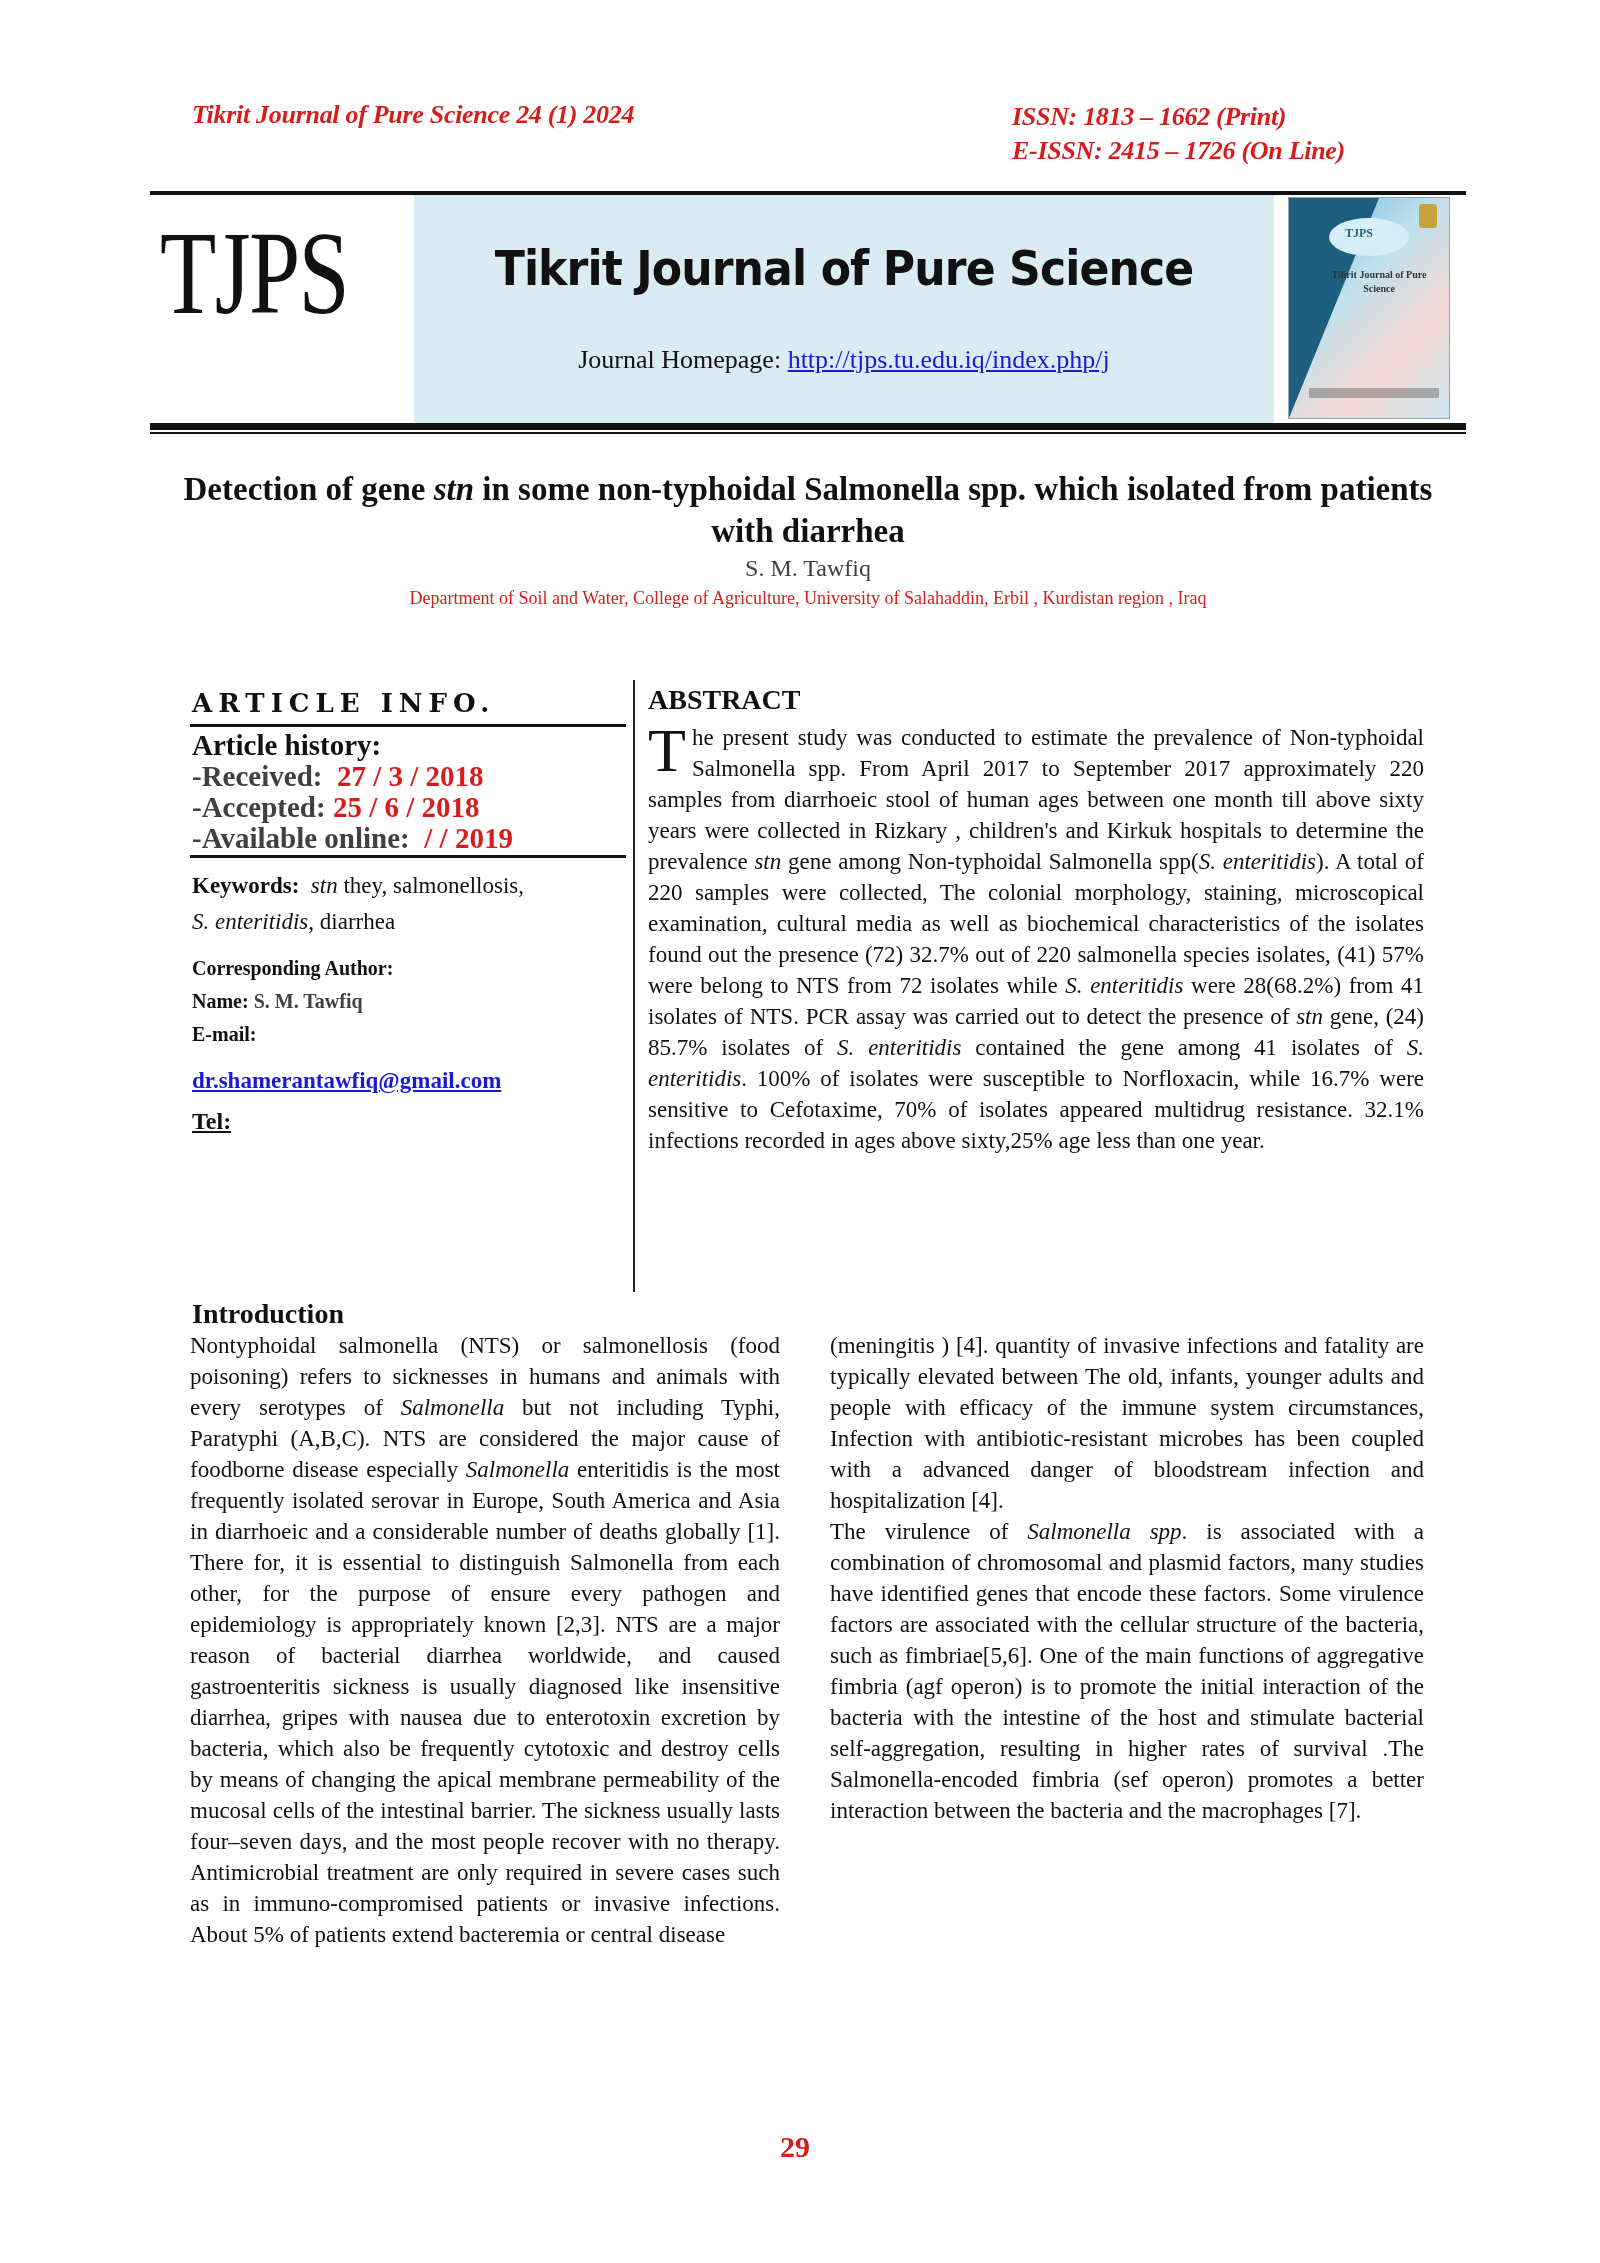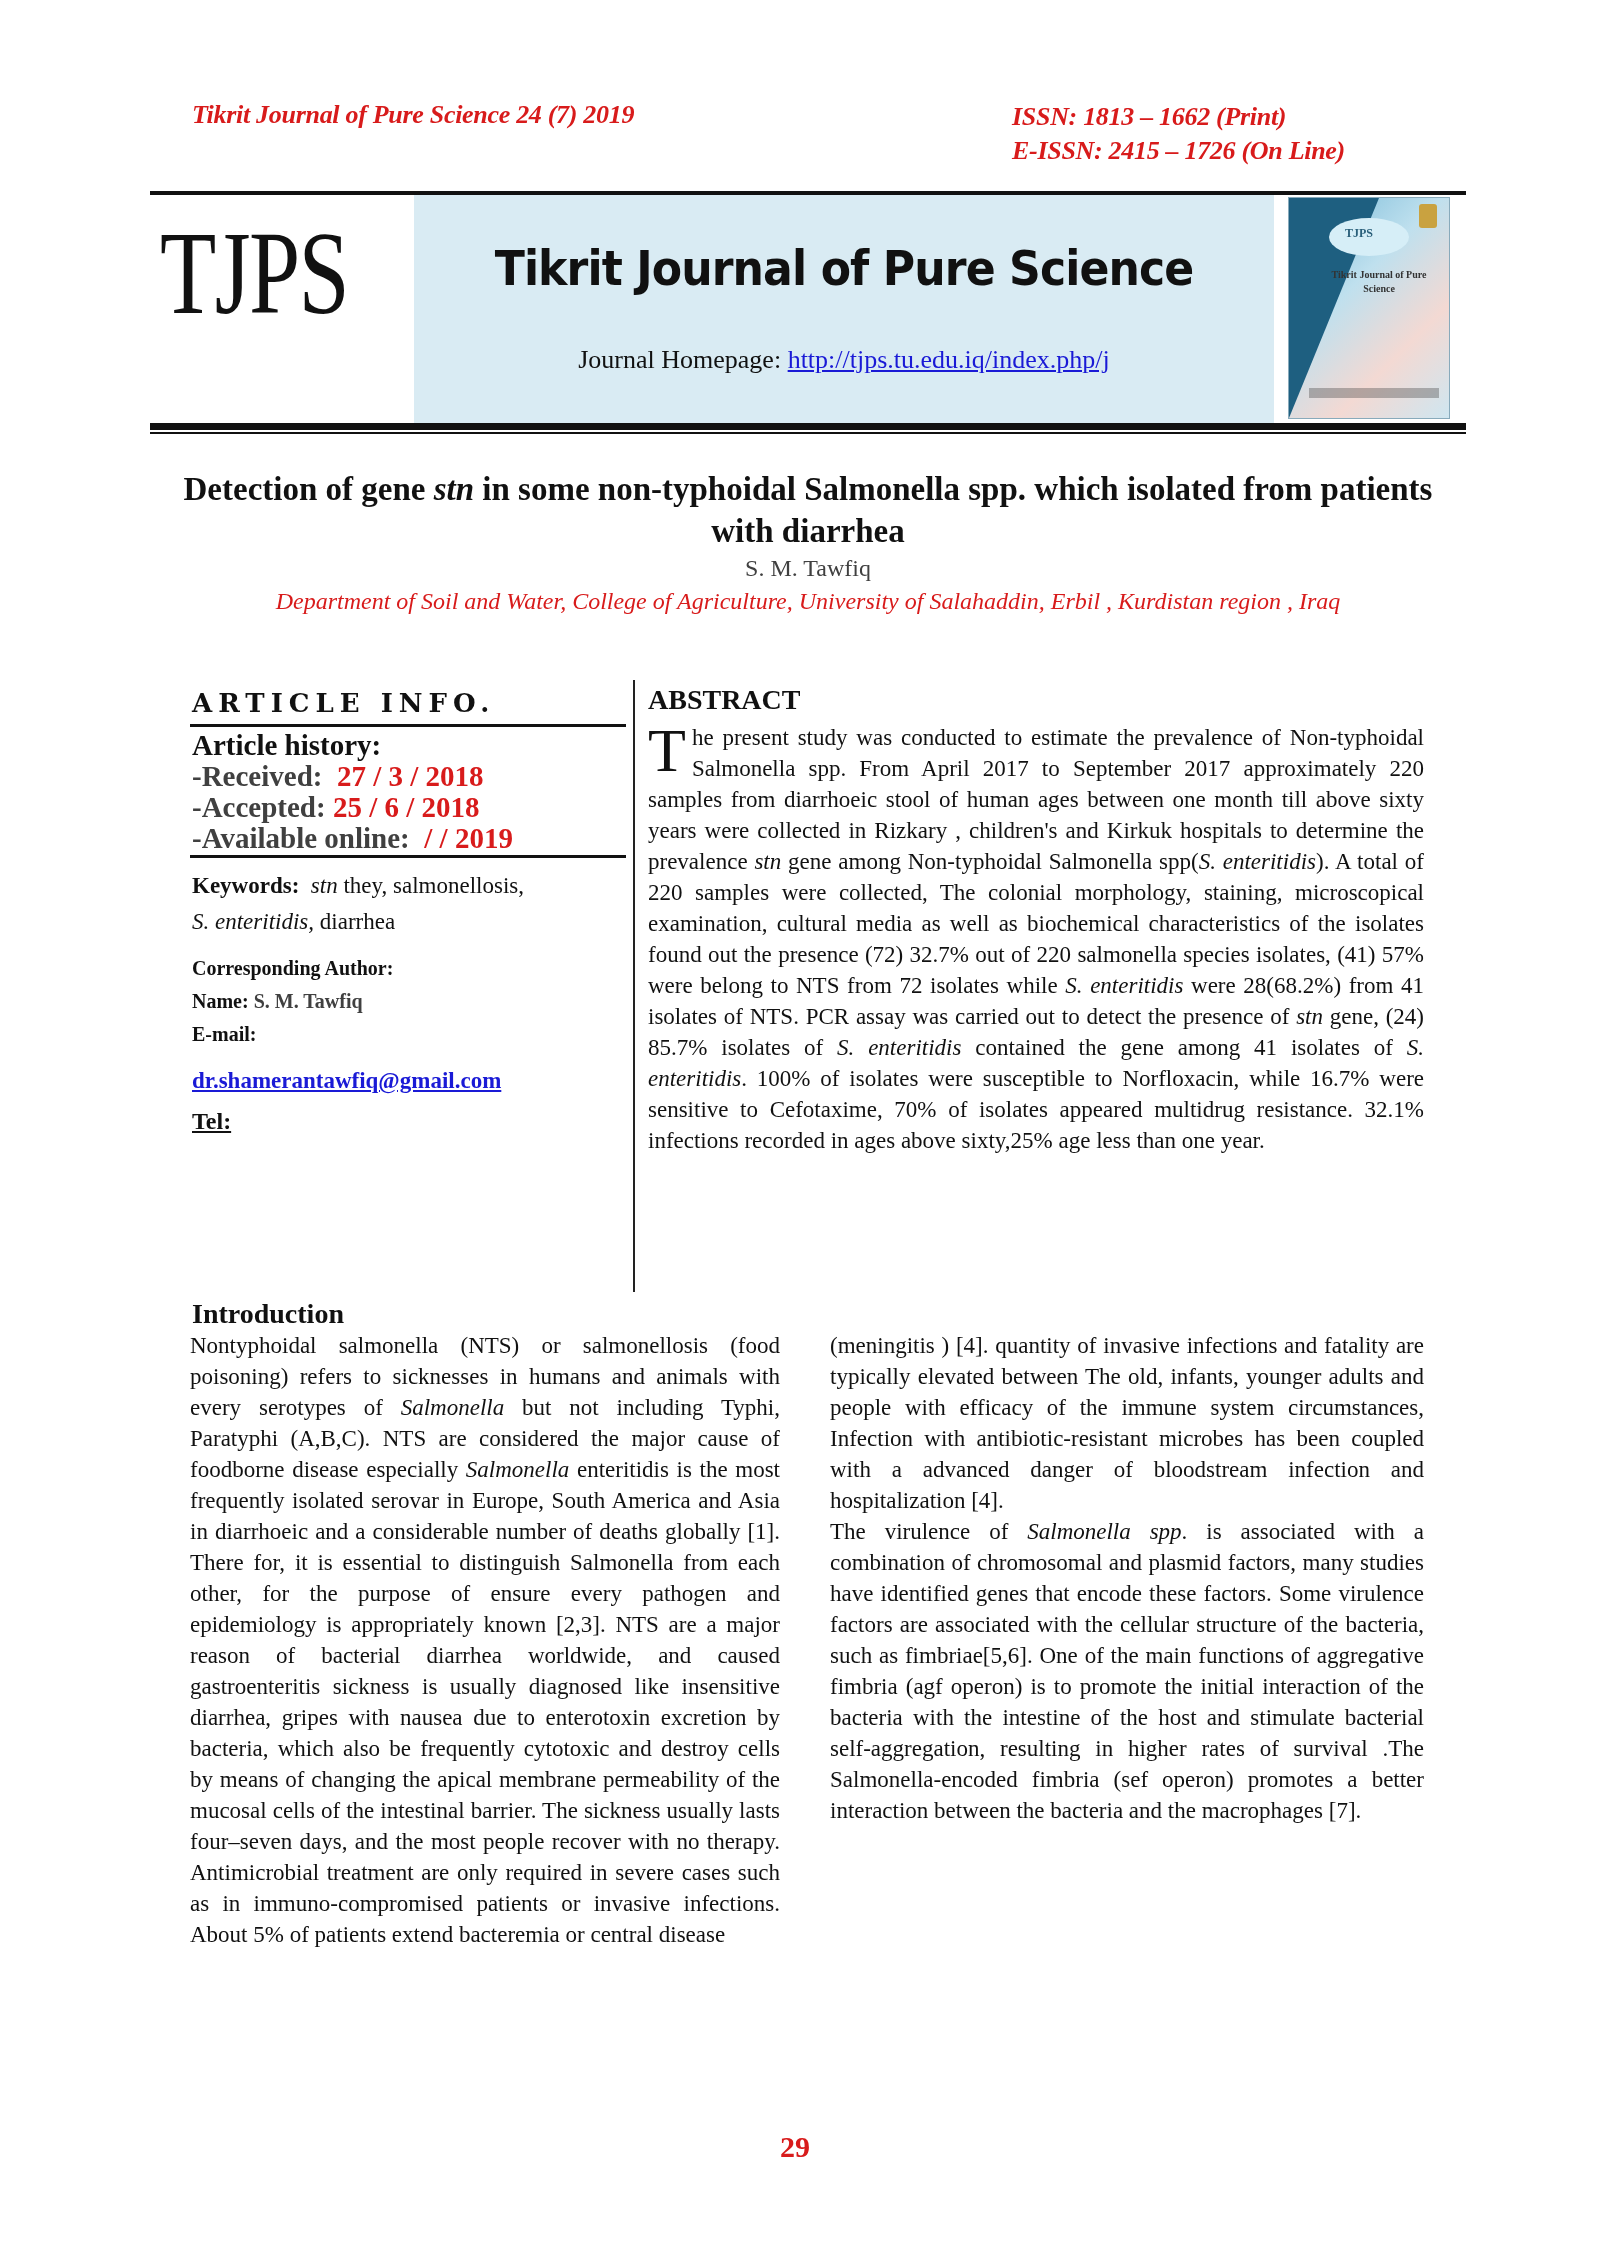--- a/index.html
+++ b/index.html
@@ -32,21 +32,21 @@
   .cover-title { position: absolute; left: 56px; top: 28px; font-size: 12px; font-weight: bold; color: #2a5f7a; }
   .cover-sub { position: absolute; left: 30px; top: 70px; width: 120px; font-size: 10px; font-weight: bold; color: #333; line-height: 14px; text-align: center; }
   .cover-crest { position: absolute; left: 130px; top: 6px; width: 18px; height: 24px; background: #c9a240; border-radius: 3px; }
   .cover-foot { position: absolute; left: 20px; top: 190px; width: 130px; height: 10px; background: rgba(60,60,60,0.35); }
   .banner-bot { left: 150px; top: 423px; width: 1316px; height: 7px; background: #111; }
   .banner-bot2 { left: 150px; top: 432px; width: 1316px; height: 2px; background: #111; }
 
   
   .title { left: 150px; top: 468px; width: 1316px; text-align: center; font-size: 33px; font-weight: bold; line-height: 42px; }
   .author { left: 150px; top: 555px; width: 1316px; text-align: center; font-size: 24px; }
-  .affil { left: 150px; top: 588px; width: 1316px; text-align: center; font-size: 24px; font-style: italic; }
+  .affil { left: 150px; top: 588px; width: 1316px; text-align: center; font-size: 18px; }
 
   
   .ai-head { left: 192px; top: 688px; font-size: 26px; font-weight: 900; letter-spacing: 6px; font-family: "DejaVu Serif", serif; }
   .ai-rule1 { left: 190px; top: 724px; width: 436px; height: 3px; background: #111; }
   .ai-hist { left: 192px; top: 730px; font-size: 29px; font-weight: bold; line-height: 31px; }
   .ai-rule2 { left: 190px; top: 855px; width: 436px; height: 3px; background: #111; }
   .ai-kw { left: 192px; top: 868px; width: 430px; font-size: 23px; line-height: 36px; }
   .ai-corr { left: 192px; top: 952px; font-size: 20px; font-weight: bold; line-height: 33px; }
   .ai-email { left: 192px; top: 1068px; font-size: 23px; font-weight: bold; }
   .ai-tel { left: 192px; top: 1108px; font-size: 24px; font-weight: bold; text-decoration: underline; }
@@ -60,21 +60,21 @@
   
   .intro-head { left: 192px; top: 1298px; font-size: 28px; font-weight: bold; }
   .col-left { left: 190px; top: 1330px; width: 590px; font-size: 23px; line-height: 31px; text-align: justify; }
   .col-right { left: 830px; top: 1330px; width: 594px; font-size: 23px; line-height: 31px; text-align: justify; }
   .col-right p, .col-left p { margin: 0; }
   .page-num { left: 780px; top: 2130px; width: 40px; text-align: left; font-size: 30px; font-weight: bold; }
 </style>
 </head>
 <body>
 
-<div class="abs hdr-left red">Tikrit Journal of Pure Science 24 (7) 2019</div>
+<div class="abs hdr-left red">Tikrit Journal of Pure Science 24 (1) 2024</div>
 <div class="abs hdr-right red">
   <div>ISSN: 1813 – 1662 (Print)</div>
   <div>E-ISSN: 2415 – 1726 (On Line)</div>
 </div>
 
 <div class="abs banner-top"></div>
 <div class="abs logo-box"></div>
 <div class="abs logo-text">TJPS</div>
 <div class="abs banner-mid"></div>
 <div class="abs banner-title">Tikrit Journal of Pure Science</div>

